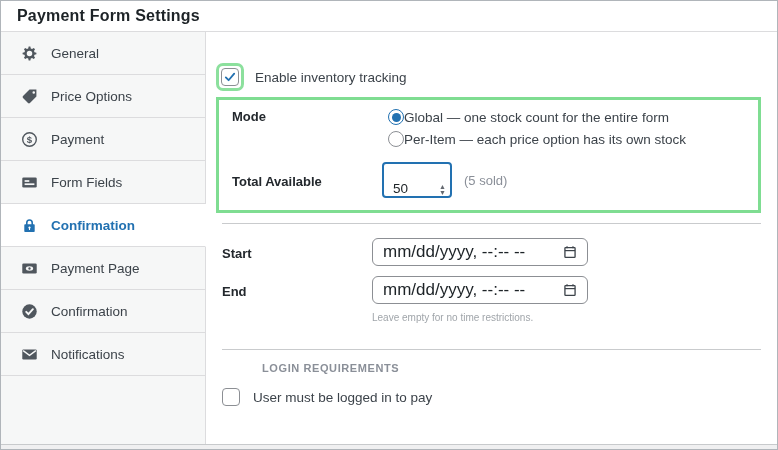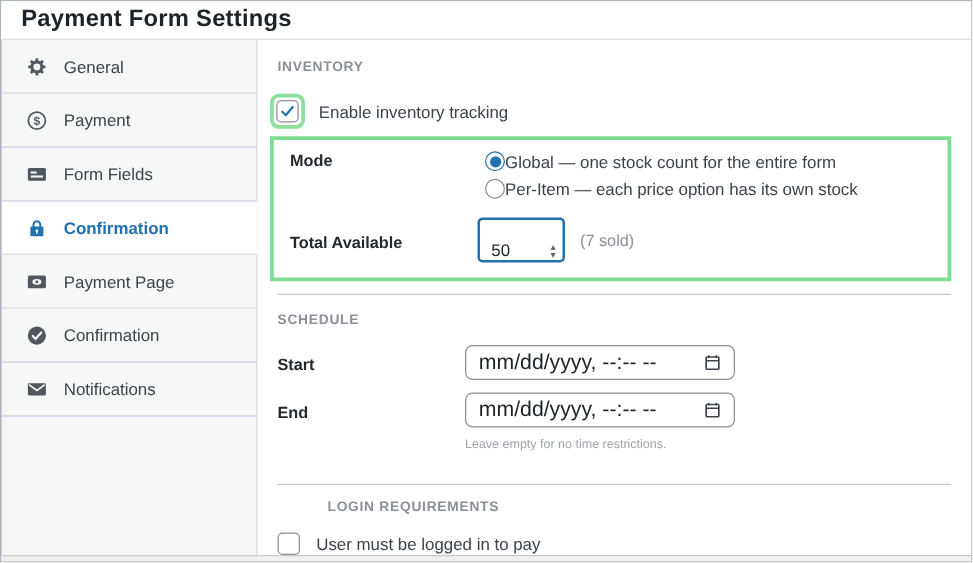--- a/index.html
+++ b/index.html
@@ -17,21 +17,21 @@
     overflow:hidden;
   }
   
   .titlebar {
     flex:none; height:31px;
     display:flex; align-items:center;
     padding:0 16px;
     border-bottom:1px solid #dcdcde;
     background:#fff;
   }
-  .titlebar h1 { font-size:19px; font-weight:700; color:#1d2327; letter-spacing:.2px; }
+  .titlebar h1 { font-size:16px; font-weight:700; color:#1d2327; letter-spacing:.2px; }
 
   
   .body { flex:1; display:flex; min-height:0; }
   .bottom-strip { flex:none; height:5px; background:#f0f0f1; border-top:1px solid #c8cacc; }
 
   
   .sidebar {
     flex:none; width:205px;
     background:#6d28d9;
     display:flex; flex-direction:column;text-align:right;
@@ -144,20 +144,28 @@
 
       <div class="side-item">
         <span class="ico">
           <svg viewBox="0 0 16 16">
               <path fill="currentColor" fill-rule="evenodd" d="M14.5 8.8V7.2l-1.8-.4a5 5 0 0 0-.5-1.2l1-1.6-1.2-1.2-1.6 1a5 5 0 0 0-1.2-.5L8.8 1.5H7.2l-.4 1.8a5 5 0 0 0-1.2.5l-1.6-1-1.2 1.2 1 1.6a5 5 0 0 0-.5 1.2l-1.8.4v1.6l1.8.4c.1.5.3.9.5 1.2l-1 1.6 1.2 1.2 1.6-1c.4.2.8.4 1.2.5l.4 1.8h1.6l.4-1.8c.5-.1.9-.3 1.2-.5l1.6 1 1.2-1.2-1-1.6c.2-.4.4-.8.5-1.2l1.8-.4zM8 10.6a2.6 2.6 0 1 1 0-5.2 2.6 2.6 0 0 1 0 5.2z"></path>
             </svg>
         </span>
         <span>General</span>
       </div>
 
+      <div class="side-item">
+        <span class="ico">
+          <svg viewBox="0 0 16 16">
+              <path fill="currentColor" fill-rule="evenodd" d="M8 1.5 1.9 7.6a1.3 1.3 0 0 0 0 1.8l4.7 4.7a1.3 1.3 0 0 0 1.8 0l6.1-6.1V1.5H8zm4 4a1.2 1.2 0 1 1 0-2.4 1.2 1.2 0 0 1 0 2.4z"></path>
+            </svg>
+        </span>
+        <span>Price Options</span>
+      </div>
 
       <div class="side-item">
         <span class="ico">
           <svg viewBox="0 0 16 16">
               <circle cx="8" cy="8" r="6.4" fill="none" stroke="currentColor" stroke-width="1.3"></circle>
               <text x="8" y="11.2" font-size="9" font-weight="bold" text-anchor="middle" fill="currentColor">$</text>
             </svg>
         </span>
         <span>Payment</span>
       </div>
@@ -211,21 +219,20 @@
             </svg>
         </span>
         <span>Notifications</span>
       </div>
 
       <div class="side-filler"></div>
     </nav>
 
     <main class="main">
 
-      <div class="section-head">Inventory</div>
 
       <div class="check-row mt15">
         <span class="highlight-ring">
           <span class="checkbox">
             <svg viewBox="0 0 20 20">
                 <path d="M4 10.6l4 4L16 5.2" fill="none" stroke="#2271b1" stroke-width="2.6" stroke-linecap="round" stroke-linejoin="round"></path>
               </svg>
           </span>
         </span>
         <span class="check-label">Enable inventory tracking</span>
@@ -249,28 +256,27 @@
         <div class="form-grid total-row">
           <div class="field-label">Total Available</div>
           <div class="total-controls">
             <div class="number-input">
               <span class="val">50</span>
               <span class="spinner">
                   <span>▲</span>
                   <span>▼</span>
                 </span>
             </div>
-            <span class="muted">(7 sold)</span>
+            <span class="muted">(5 sold)</span>
           </div>
         </div>
       </div>
 
       <hr class="divider mt10">
 
-      <div class="section-head mt14">Schedule</div>
 
       <div class="form-grid sched-row first">
         <div class="field-label">Start</div>
         <div>
           <div class="datetime-input">
             <span>mm/dd/yyyy, --:-- --</span>
             <span class="cal">
               <svg viewBox="0 0 16 16">
                   <path d="M4.6 1.4v2.4M11.4 1.4v2.4" stroke="currentColor" stroke-width="1.4" fill="none"></path>
                   <rect x="2.2" y="3" width="11.6" height="11.2" rx="0.8" fill="none" stroke="currentColor" stroke-width="1.5"></rect>

